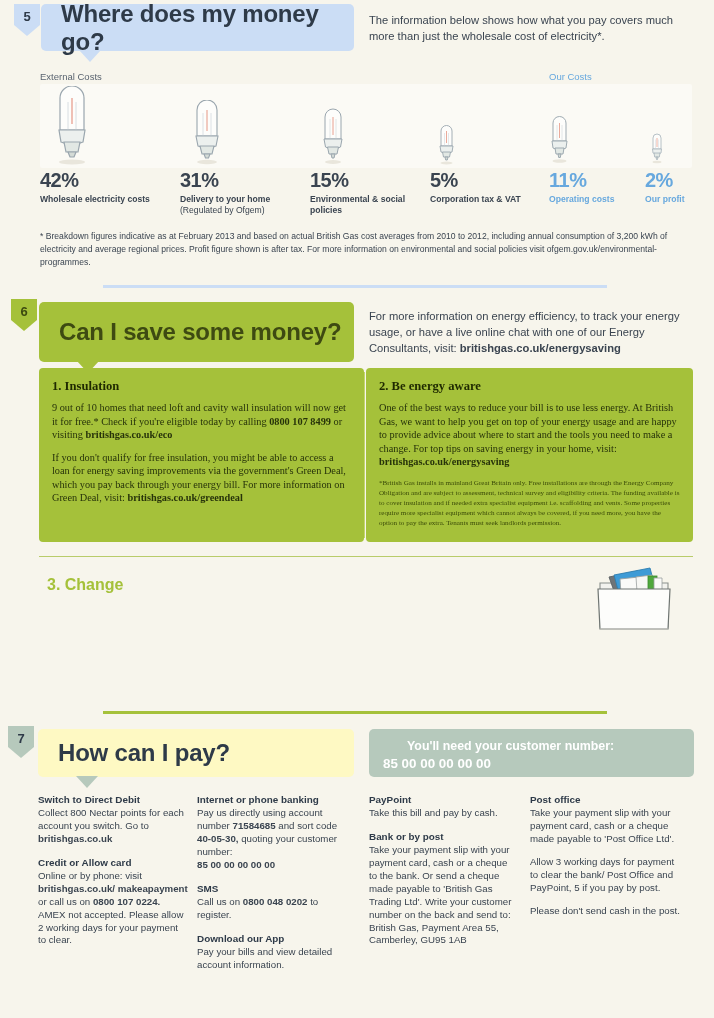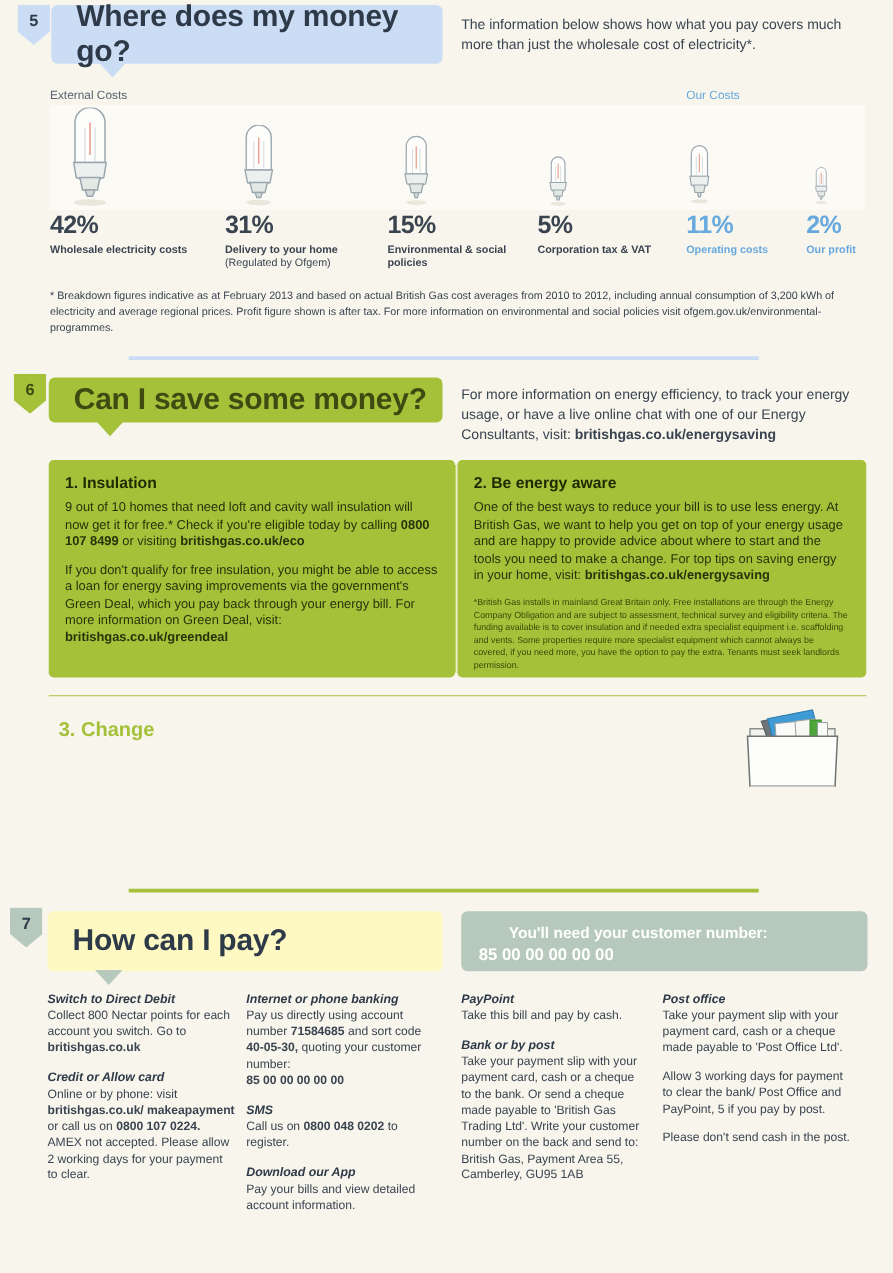--- a/index.html
+++ b/index.html
@@ -104,20 +104,21 @@
   .divider.green { background:#A5C13A; }
   .divider.thingreen { background:#B9CC6A; }
 
   
   .greencard {
     position:absolute;
     background:#A5C13A;
     border-radius:4px;
     padding:11px 13px 10px 13px;
     color:#253000;
+    font-family:Liberation Serif, serif;
   }
   .greencard h3 {
     margin:0 0 7px 0; font-size:12.6px; font-weight:bold; color:#1F2A00;
   }
   .greencard p {
     margin:0 0 9px 0; font-size:10.3px; line-height:1.32; color:#27330A;
   }
   .greencard p:last-child { margin-bottom:0; }
   .greencard b { font-weight:bold; }
   .greencard .tiny {
@@ -142,21 +143,21 @@
   .custbox {
     position:absolute; background:#B6C9BC; border-radius:5px;
     padding:9px 14px; color:#FFFFFF;
   }
   .custbox .lbl { font-size:12.4px; font-weight:bold; line-height:1.35;margin-left:24px; }
   .custbox .num { font-size:13.4px; font-weight:bold; line-height:1.35; color:#FFFFFF; }
 
   .paycol { position:absolute; font-size:9.7px; line-height:1.33; color:#3A4450; }
   .paycol .blk { margin-bottom:10px; }
   .paycol .blk:last-child { margin-bottom:0; }
-  .paycol h4 { margin:0 0 1px 0; font-size:9.9px; font-weight:bold; color:#2E3A48;font-style:italic; }
+  .paycol h4 { margin:0 0 1px 0; font-size:9.9px; font-weight:bold; color:#2E3A48; }
   .paycol p { margin:0; }
   .paycol b { font-weight:bold; }
 </style>
 </head>
 <body>
 
 <div class="page">
 
   <div class="badge blue" style="left:14px; top:4px;">5</div>
 
@@ -292,21 +293,21 @@
       <span>Our profit</span>
     </div>
   </div>
 
   <div class="footnote" style="left:40px; top:230px; width:640px;">* Breakdown figures indicative as at February 2013 and based on actual British Gas cost averages from 2010 to 2012, including annual consumption of 3,200 kWh of electricity and average regional prices. Profit figure shown is after tax. For more information on environmental and social policies visit ofgem.gov.uk/environmental-programmes.</div>
 
   <div class="divider blue" style="left:103px; top:285px; width:504px; height:3px;"></div>
 
   <div class="badge green" style="left:11px; top:299px;">6</div>
 
-  <div class="bubble green" style="left:39px; top:302px; width:315px; height:36px;">
+  <div class="bubble green" style="left:39px; top:302px; width:315px; height:60px;">
     <h2>Can I save some money?</h2>
     <span class="tail"></span>
   </div>
 
   <div class="intro" style="left:369px; top:308px; width:325px;">
     <span>For more information on energy efficiency, to track your energy usage, or have a live online chat with one of our Energy Consultants, visit: </span><b>britishgas.co.uk/energysaving</b>
   </div>
 
   <div class="greencard" style="left:39px; top:368px; width:325px; height:174px;">
     <h3>1. Insulation</h3>

